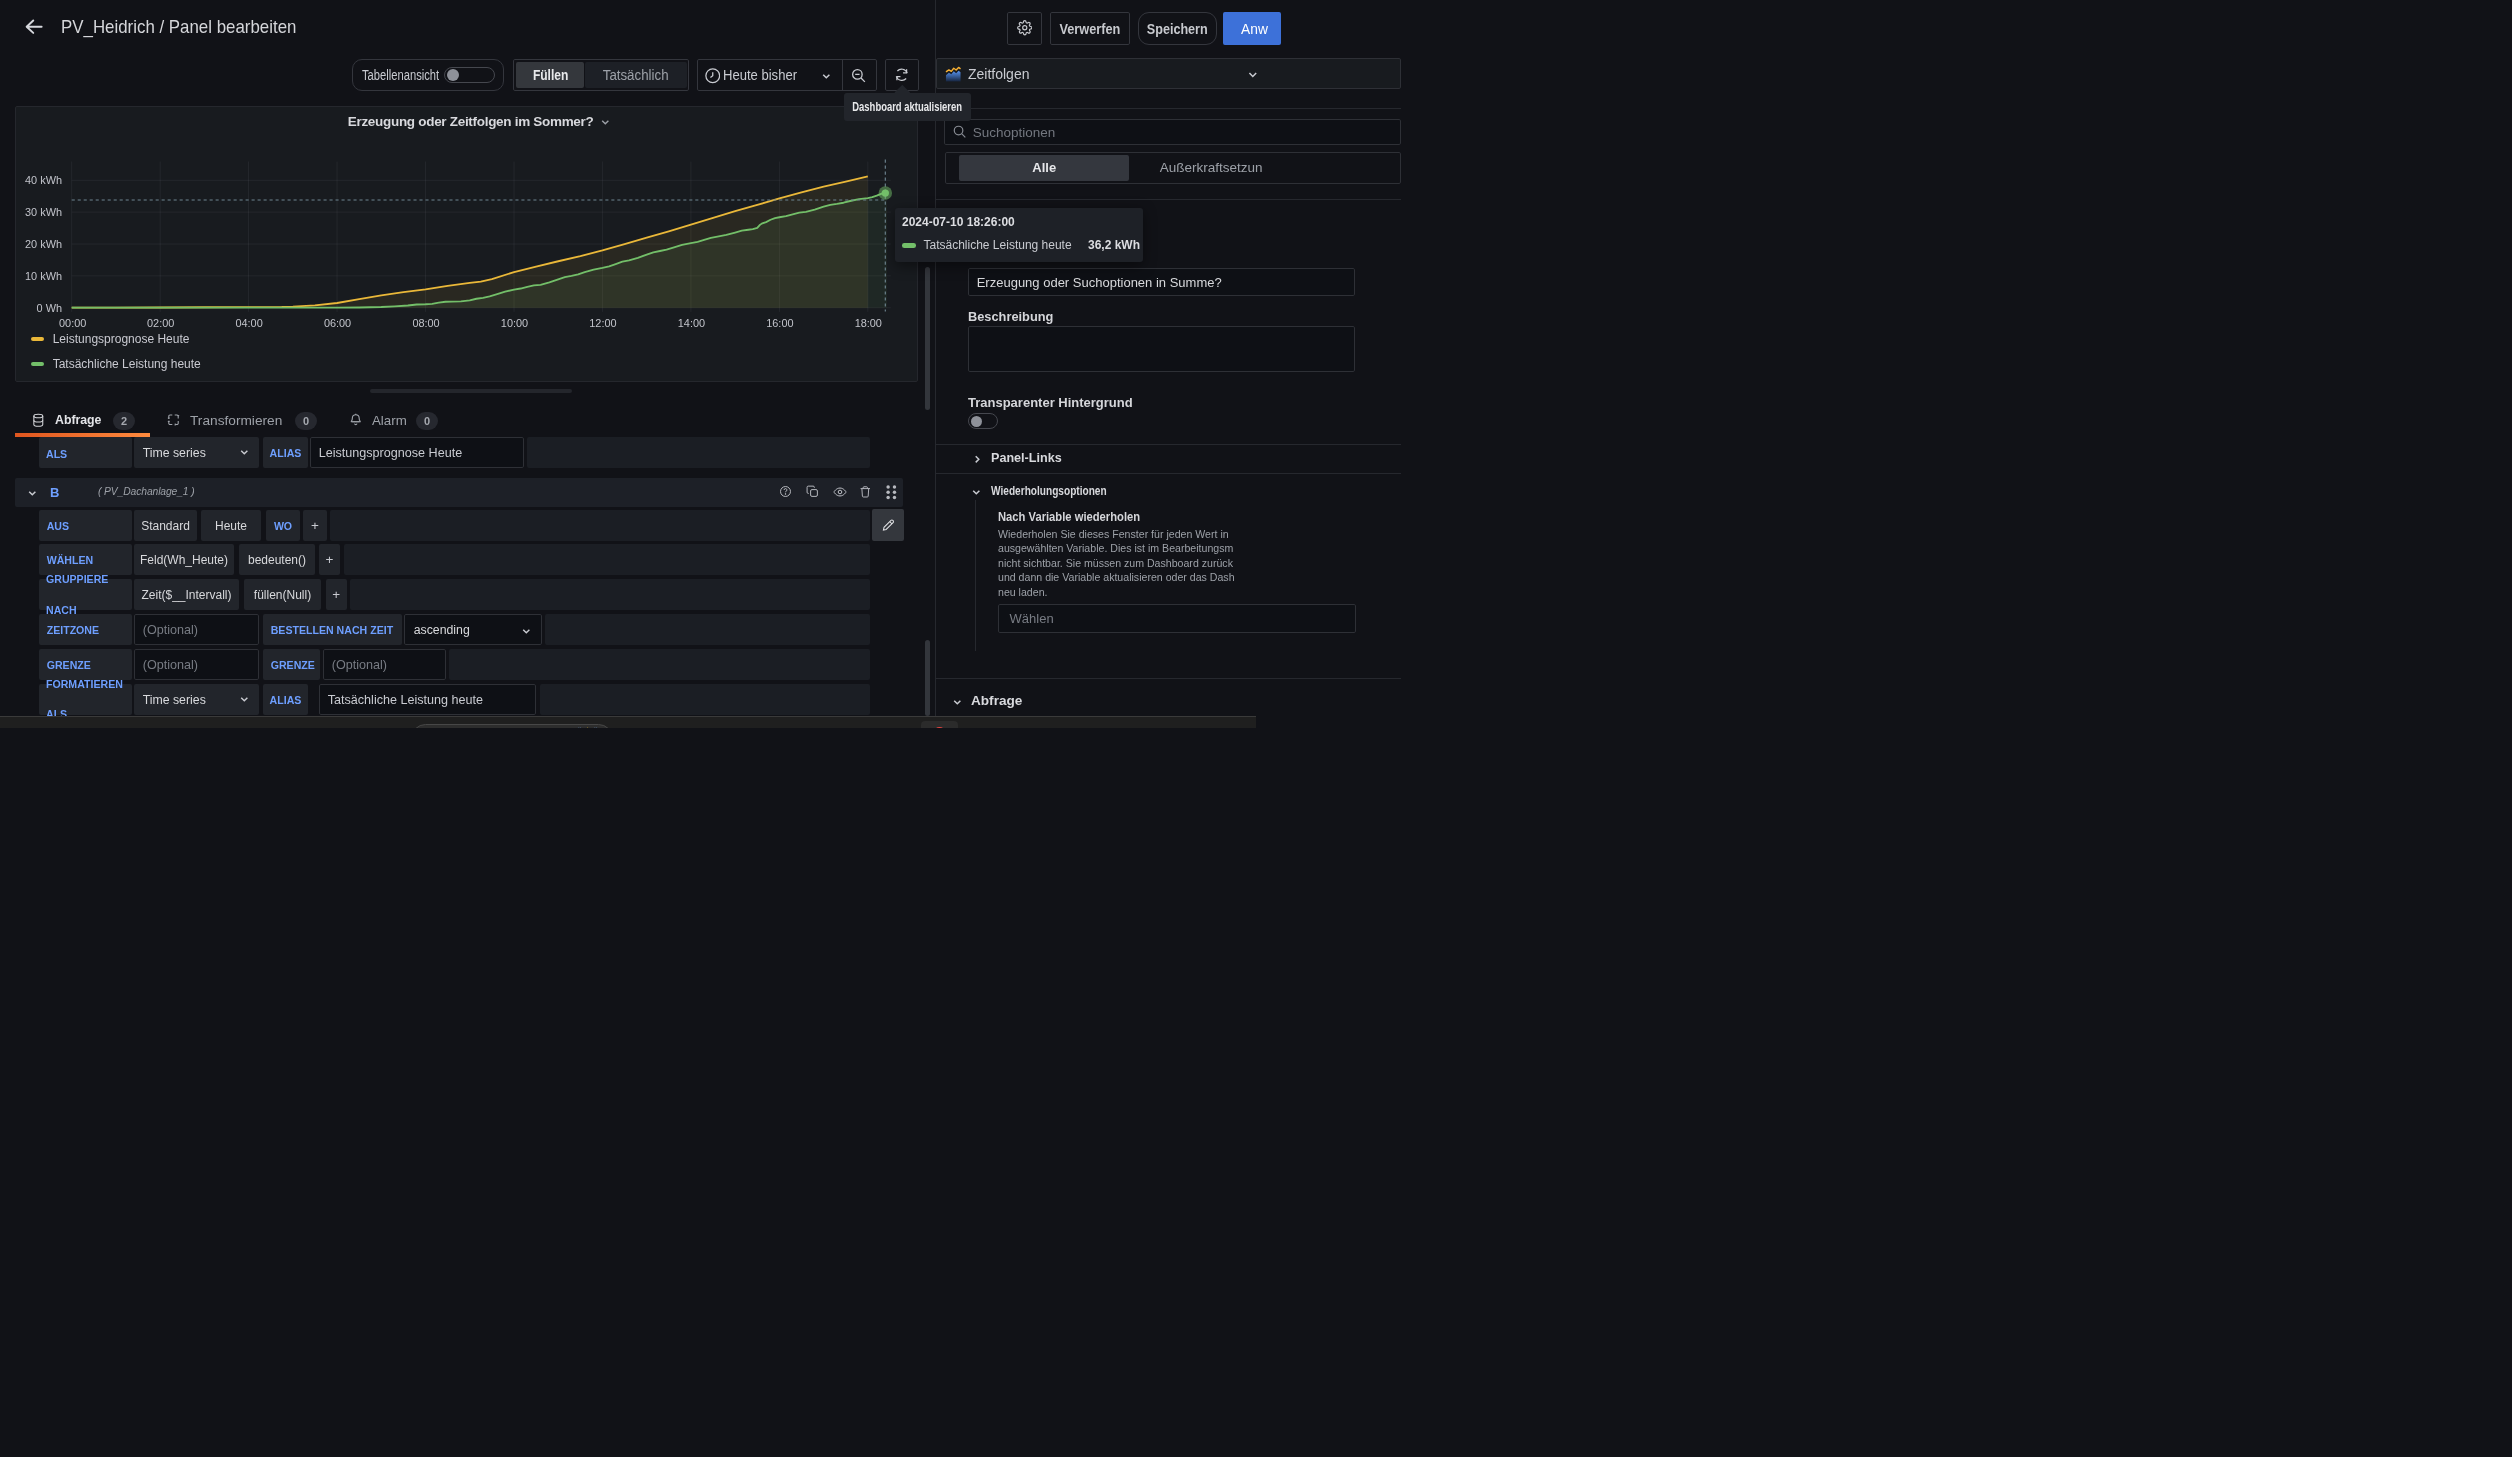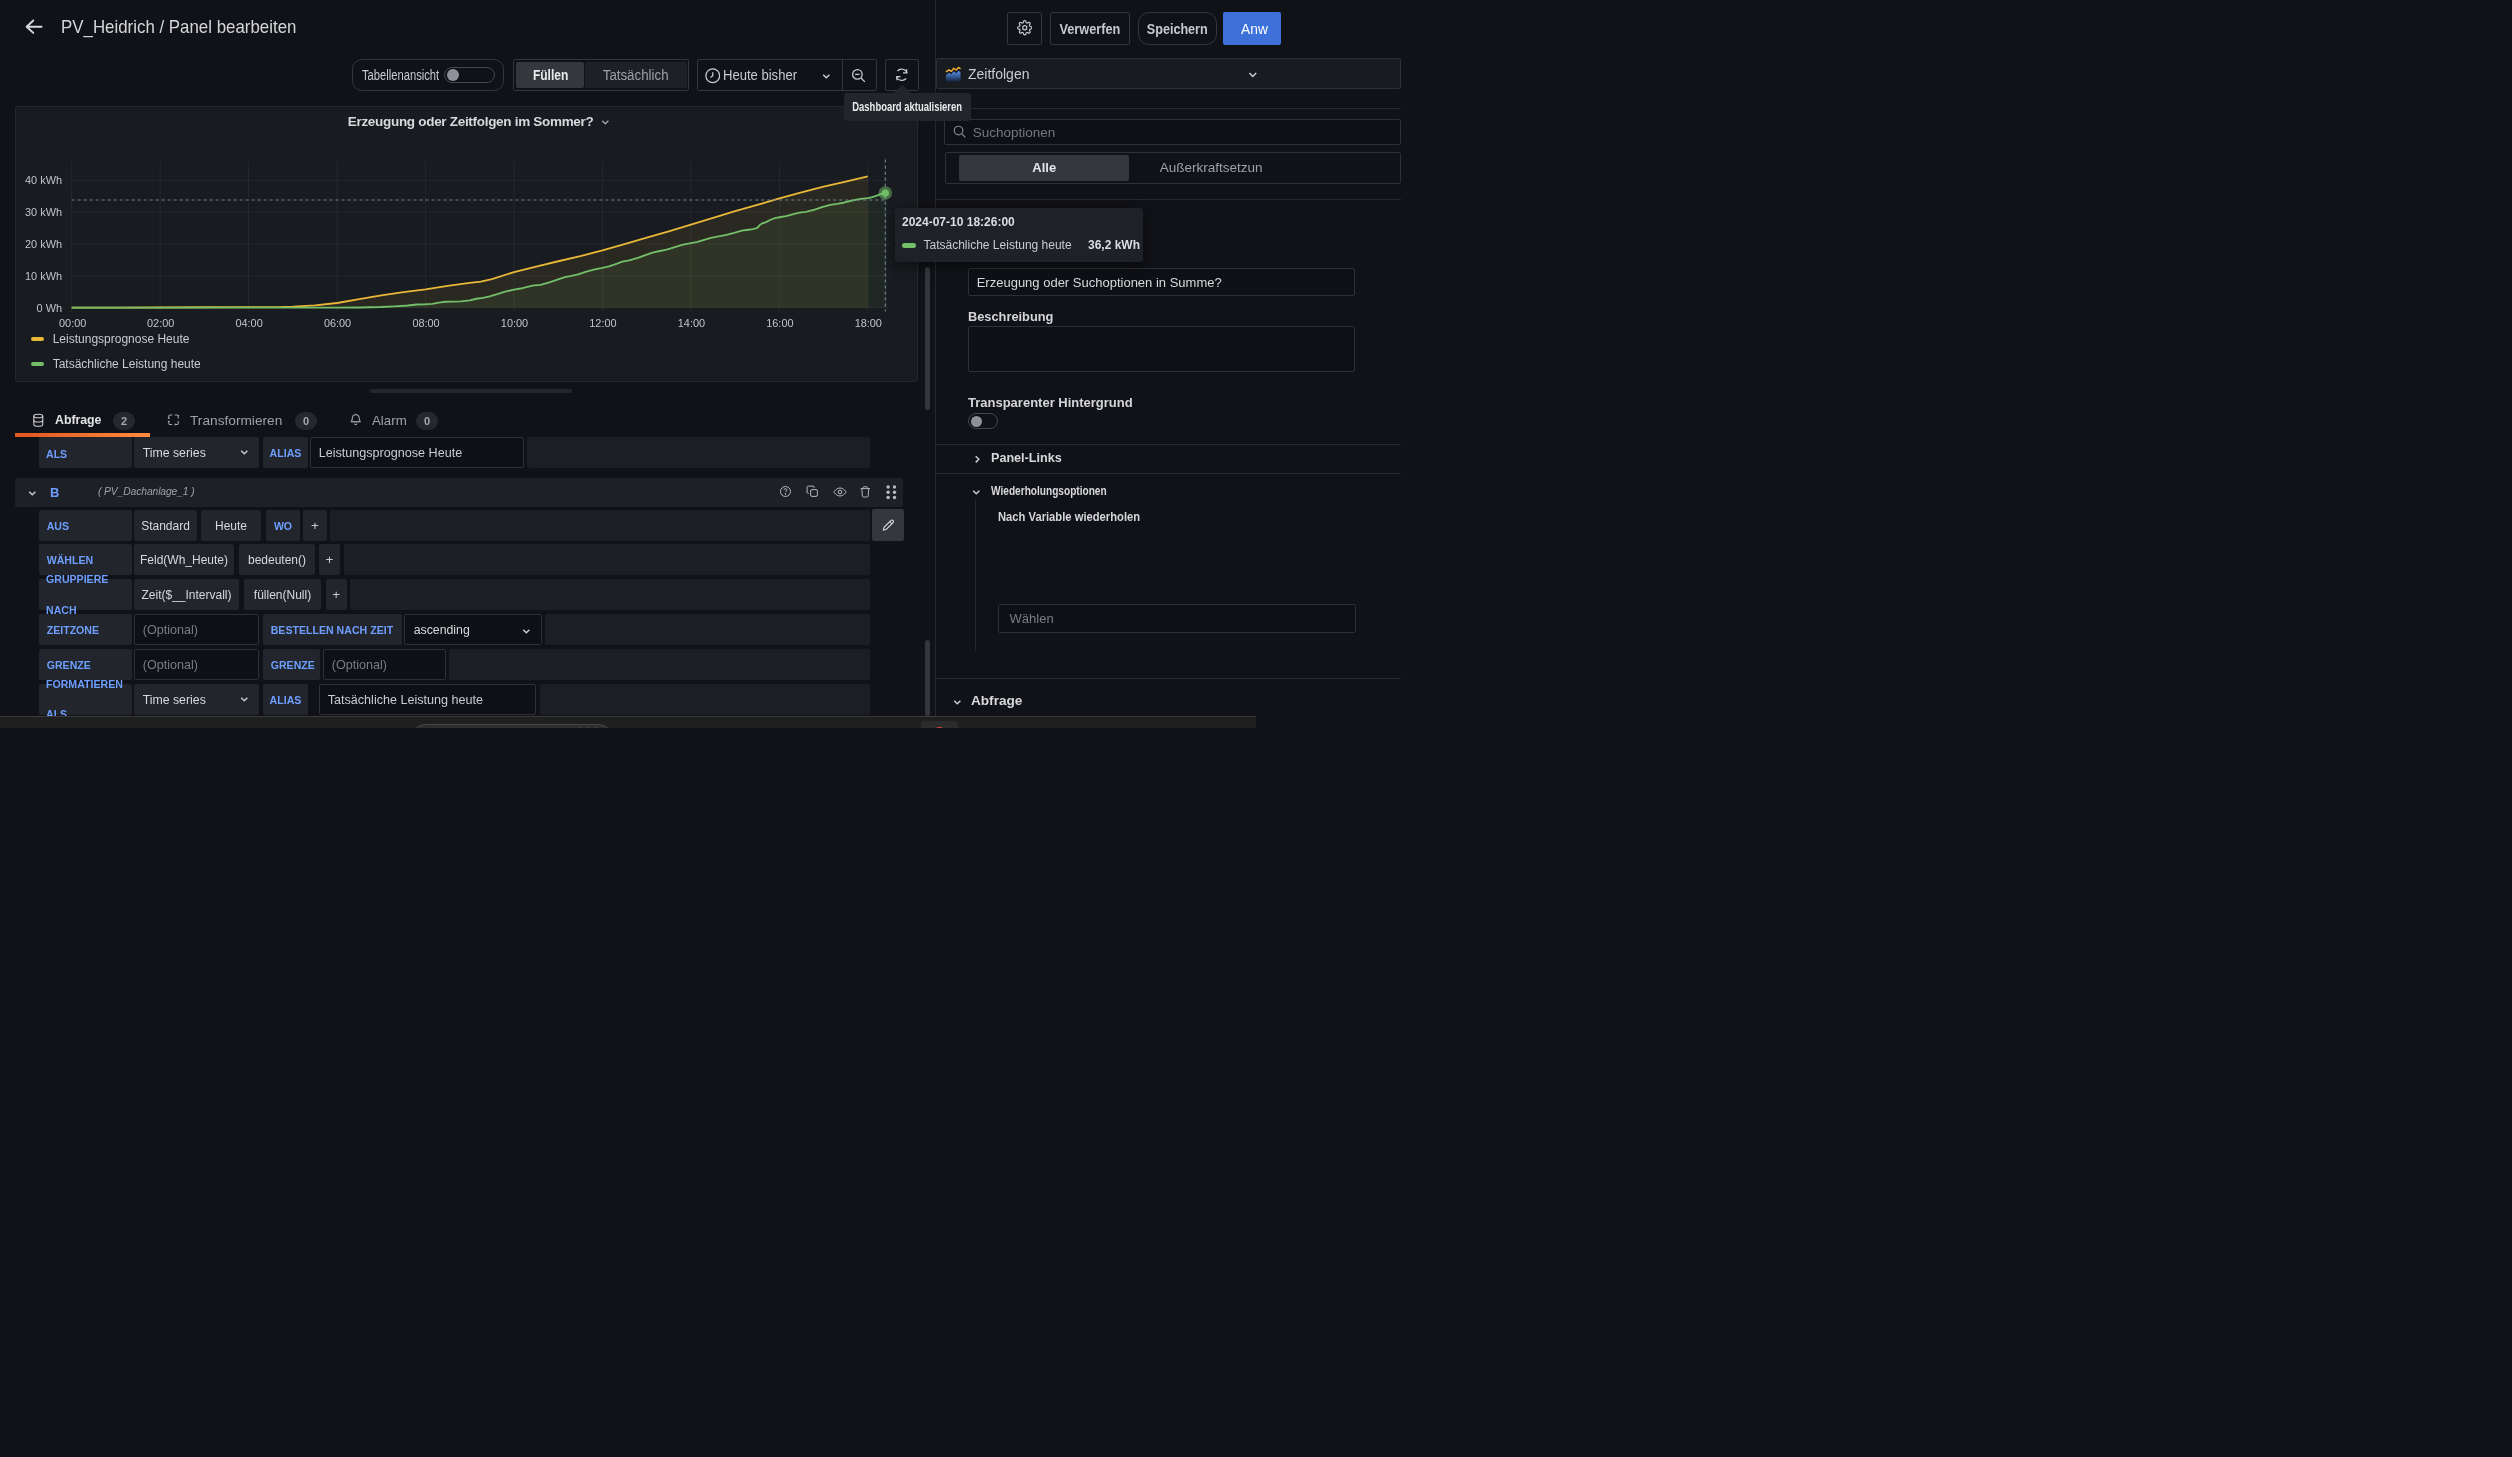--- a/index.html
+++ b/index.html
@@ -325,20 +325,25 @@
         <path d="M4.2 2.5 L7.7 6 L4.2 9.5"></path>
       </svg>
   <span class="abs" style="left:55px;top:451px;font-size:12.6px;font-weight:bold;color:#d8d9dd;">Panel-Links</span>
   <div class="abs" style="left:0;top:473px;width:465px;height:1px;background:#26282e;"></div>
   <svg class="abs" style="left:35px;top:487px;" width="10.6" height="10.6" viewBox="0 0 12 12" fill="none" stroke="#c9cbd1" stroke-width="1.7">
         <path d="M2.5 4.2 L6 7.7 L9.5 4.2"></path>
       </svg>
   <span class="abs" style="left:55px;top:484px;font-size:12.2px;font-weight:bold;color:#d8d9dd;transform:scaleX(0.83);transform-origin:0 50%;white-space:pre;">Wiederholungsoptionen</span>
   <div class="abs" style="left:39px;top:500px;width:1px;height:151px;background:#26282e;"></div>
   <span class="abs" style="left:62px;top:510px;font-size:12.2px;font-weight:bold;color:#d5d6da;transform:scaleX(0.92);transform-origin:0 50%;white-space:pre;">Nach Variable wiederholen</span>
+  <div class="abs" style="left:62px;top:527px;font-size:10.6px;line-height:14.4px;color:#9da1a8;white-space:pre;">Wiederholen Sie dieses Fenster für jeden Wert in
+ausgewählten Variable. Dies ist im Bearbeitungsm
+nicht sichtbar. Sie müssen zum Dashboard zurück
+und dann die Variable aktualisieren oder das Dash
+neu laden.</div>
   <div class="abs" style="left:62px;top:604px;width:358px;height:28.5px;background:#0e1015;border:1px solid #2e3036;border-radius:1.9px;">
     <span style="position:absolute;left:10.6px;top:5.8px;font-size:13px;color:#787c84;">Wählen</span>
   </div>
   <div class="abs" style="left:0;top:678px;width:465px;height:1px;background:#26282e;"></div>
   <svg class="abs" style="left:15.5px;top:697px;" width="10.6" height="10.6" viewBox="0 0 12 12" fill="none" stroke="#c9cbd1" stroke-width="1.7">
         <path d="M2.5 4.2 L6 7.7 L9.5 4.2"></path>
       </svg>
   <span class="abs" style="left:35px;top:693px;font-size:13.6px;font-weight:bold;color:#d8d9dd;">Abfrage</span>
 </div>
 

